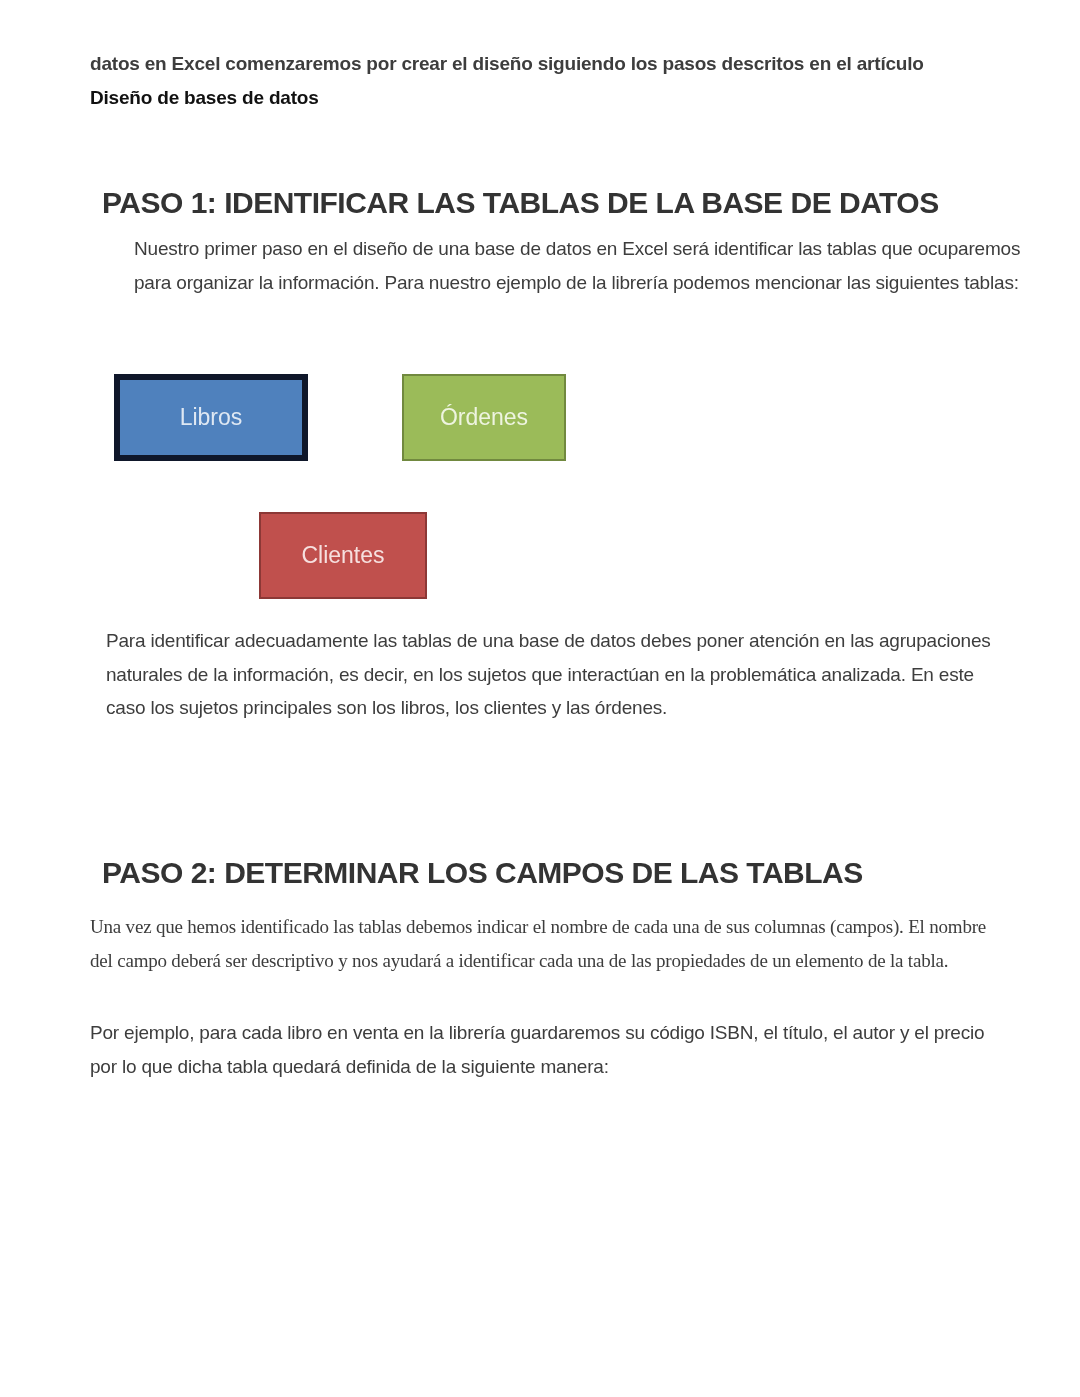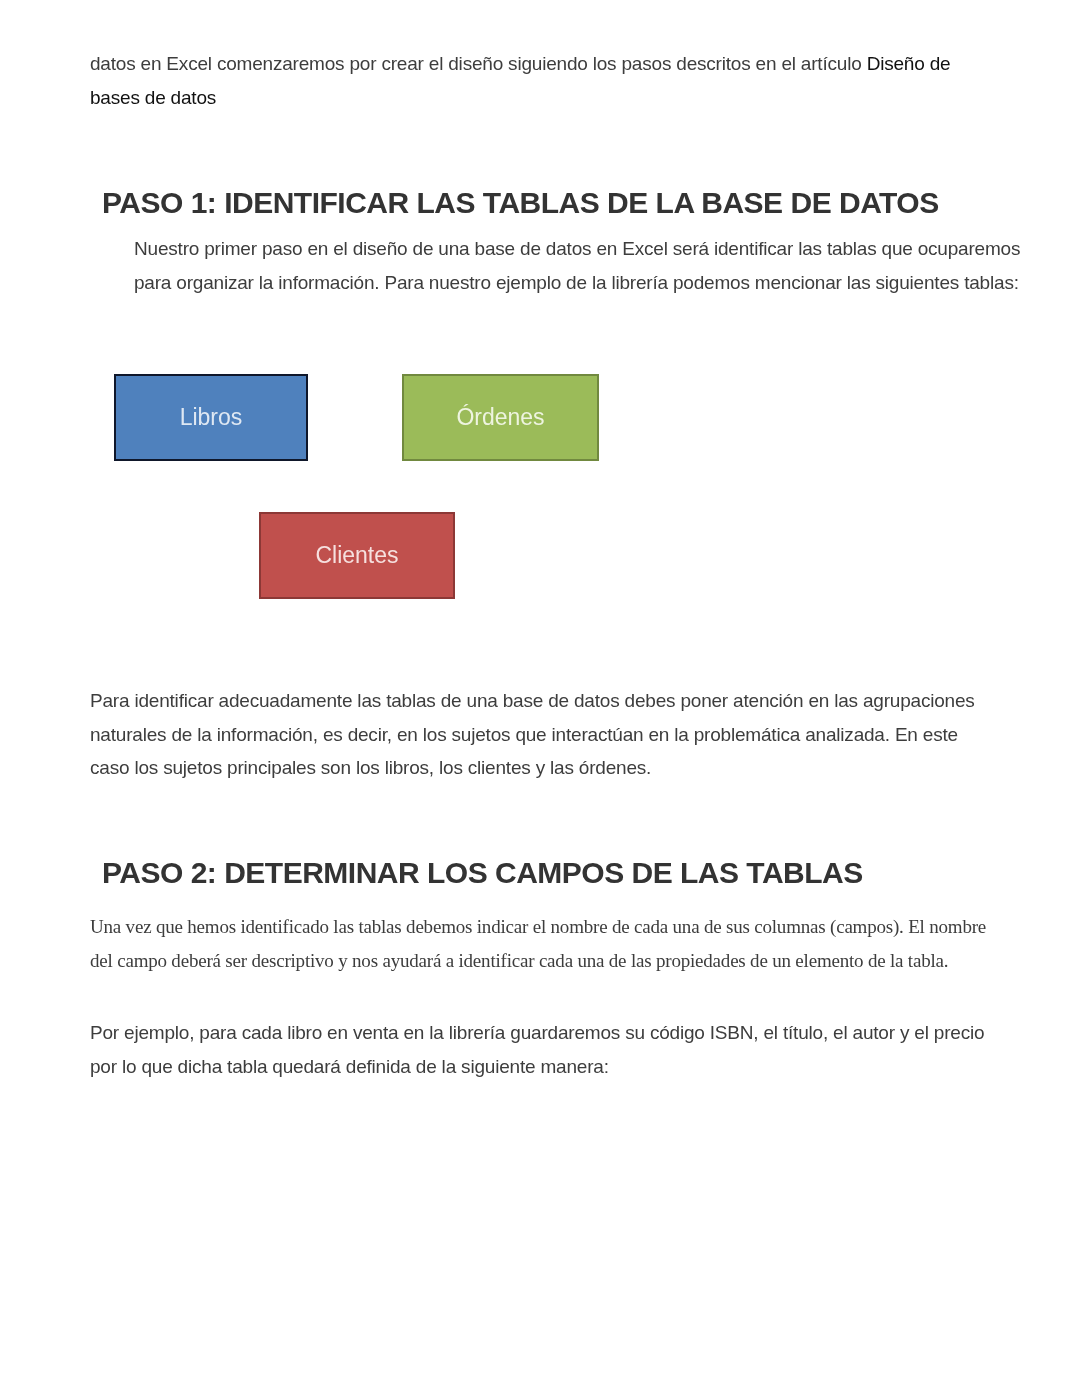--- a/index.html
+++ b/index.html
@@ -49,52 +49,52 @@
       position: absolute;
       display: flex;
       align-items: center;
       justify-content: center;
       font-size: 23px;
       box-sizing: border-box;
     }
     .box-libros {
       left: 114px; top: 374px; width: 194px; height: 87px;
       background: #4f81bd;
-      border: 2px solid #0f172a;
+      border: 6px solid #0f172a;
       color: #dfe8f3;
     }
     .box-ordenes {
-      left: 402px; top: 374px; width: 197px; height: 87px;
+      left: 402px; top: 374px; width: 164px; height: 87px;
       background: #9bbb59;
       border: 2px solid #71893f;
       color: #eef4e0;
     }
     .box-clientes {
-      left: 259px; top: 512px; width: 196px; height: 87px;
+      left: 259px; top: 512px; width: 168px; height: 87px;
       background: #c0504d;
       border: 2px solid #8c3836;
       color: #f6e0df;
     }
   </style>
 </head>
 <body>
 
 <div class="page">
 
-  <div class="block" style="top: 47px;">
+  <div class="block" style="top: 47px; font-weight: bold;">
     <p class="para"><span>datos en Excel comenzaremos por crear el diseño siguiendo los pasos descritos en el artículo </span><a class="link">Diseño de bases de datos</a></p>
   </div>
 
   <h2 class="heading" style="top: 174px;">PASO 1: IDENTIFICAR LAS TABLAS DE LA BASE DE DATOS</h2>
 
   <div class="block" style="top: 232px; margin-left: 44px;">
     <p class="para">Nuestro primer paso en el diseño de una base de datos en Excel será identificar las tablas que ocuparemos para organizar la información. Para nuestro ejemplo de la librería podemos mencionar las siguientes tablas:</p>
   </div>
 
-  <div class="block" style="top: 684px;">
+  <div class="block" style="top: 624px; margin-left: 16px;">
     <p class="para">Para identificar adecuadamente las tablas de una base de datos debes poner atención en las agrupaciones naturales de la información, es decir, en los sujetos que interactúan en la problemática analizada. En este caso los sujetos principales son los libros, los clientes y las órdenes.</p>
   </div>
 
   <h2 class="heading" style="top: 844px;">PASO 2: DETERMINAR LOS CAMPOS DE LAS TABLAS</h2>
 
   <div class="block" style="top: 910px; font-family: Liberation Serif, serif;">
     <p class="para">Una vez que hemos identificado las tablas debemos indicar el nombre de cada una de sus columnas (campos). El nombre del campo deberá ser descriptivo y nos ayudará a identificar cada una de las propiedades de un elemento de la tabla.</p>
   </div>
 
   <div class="block" style="top: 1016px;">

